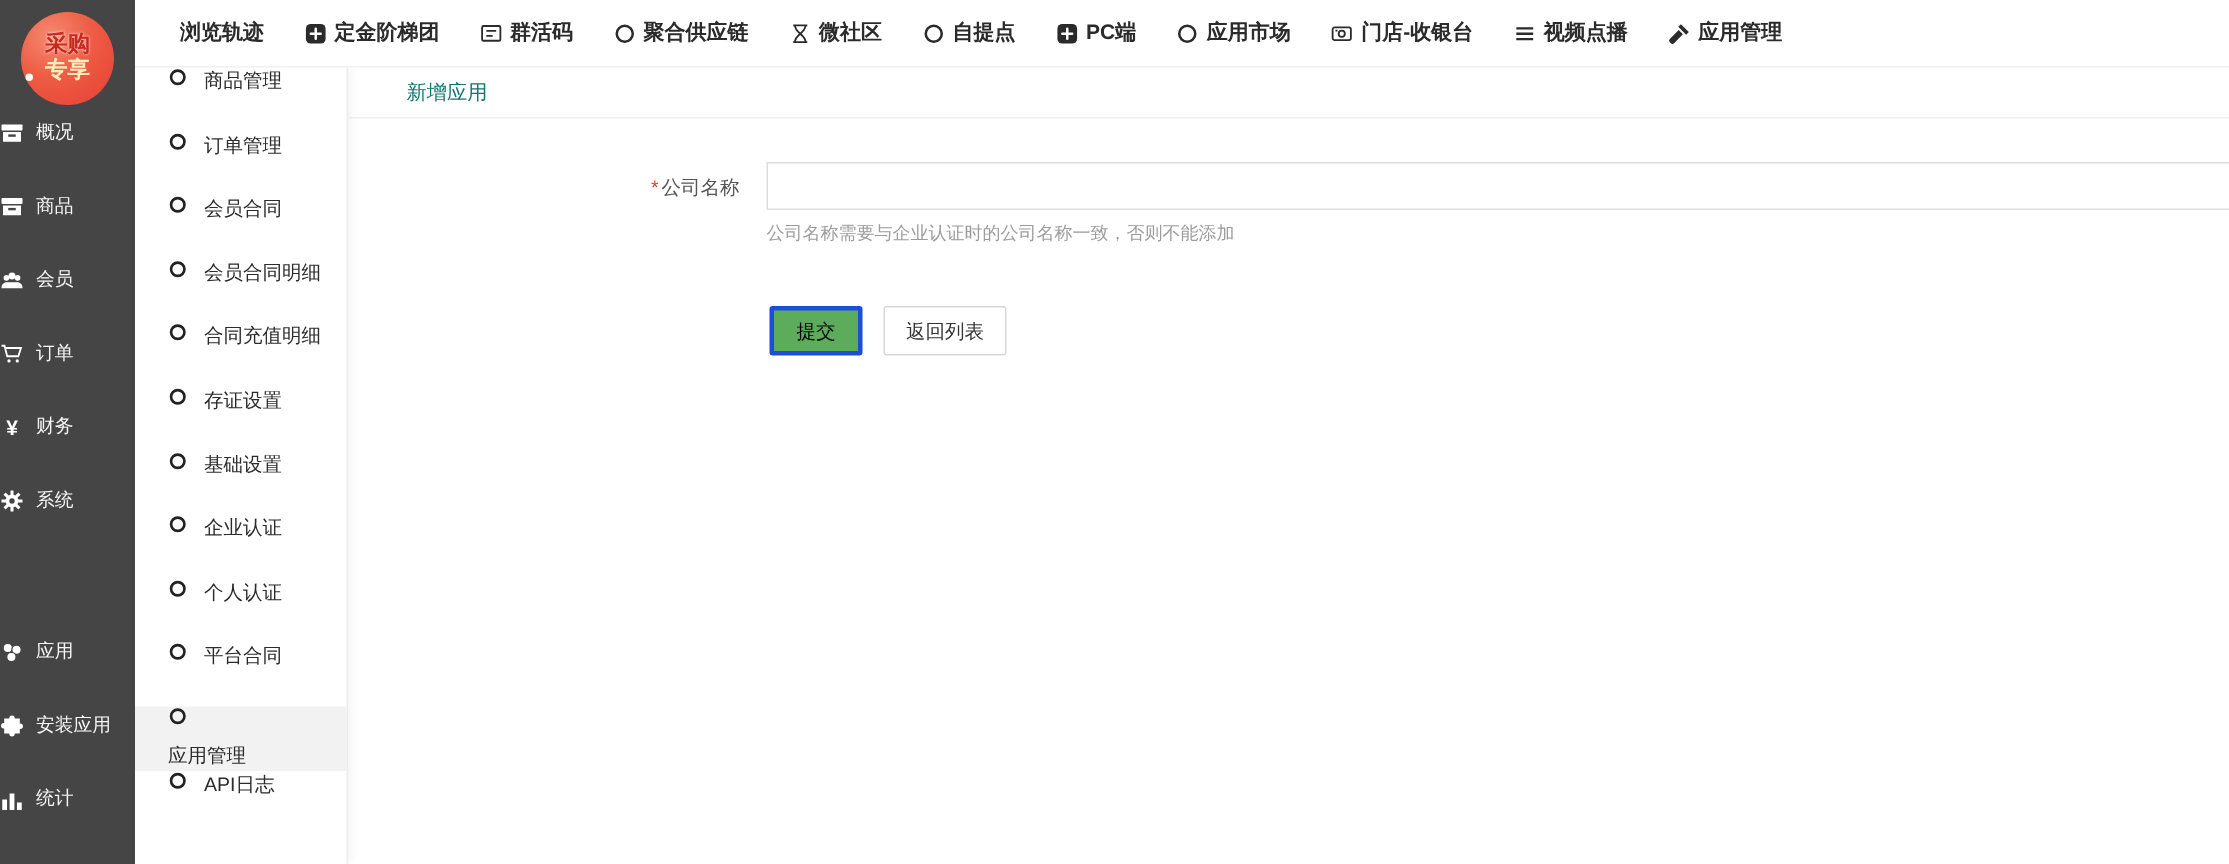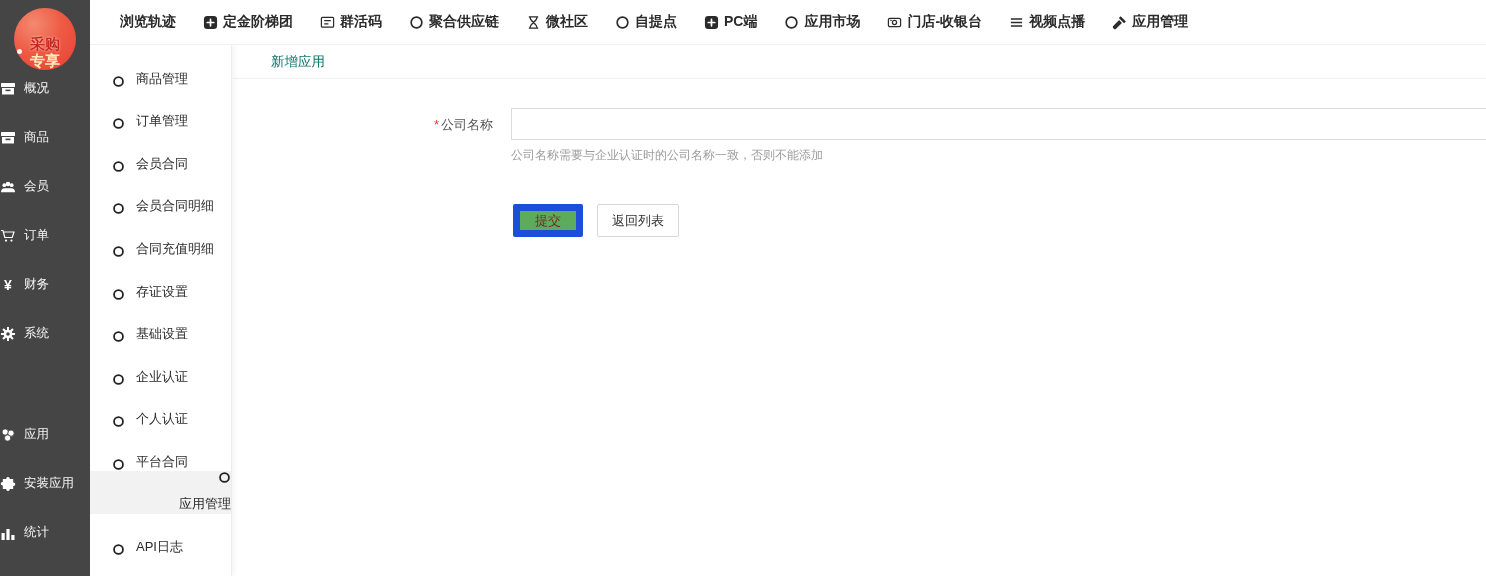--- a/index.html
+++ b/index.html
@@ -11,21 +11,21 @@
 
   
   .primary-sidebar {
     position: absolute; left: 0; top: 0; width: 90px; height: 576px;
     background: #454545; z-index: 30;
   }
   .logo {
     width: 62px; height: 62px; border-radius: 50%;
     margin: 8px auto 0;
     background: radial-gradient(circle at 32% 26%, #f48a70 0%, #ee5b44 45%, #e63f33 100%);
-    display: flex; flex-direction: column; align-items: center; justify-content: flex-end;
+    display: flex; flex-direction: column; align-items: center; justify-content: center;
     line-height: 1.12; font-weight: bold; font-size: 15px; position: relative;
     cursor: pointer;
   }
   .logo .l1 { color: #c8281e; text-shadow: 0 0 2px rgba(255,255,255,.85); }
   .logo .l2 { color: #fcecbb; }
   .logo::after {
     content: ''; position: absolute; left: 3px; bottom: 16px;
     width: 5px; height: 5px; border-radius: 50%; background: #fff; opacity: .95;
   }
   .ps-list { margin-top: -6px; }
@@ -50,21 +50,21 @@
   }
   .topnav-item .icon { width: 15px; height: 15px; display: inline-flex; color: #2b2b2b; }
 
   
   .secondary-sidebar {
     position: absolute; left: 90px; top: 45px; width: 142px; bottom: 0;
     background: #fff; border-right: 1px solid #ececec;
     box-shadow: 2px 0 6px rgba(0,0,0,.05); z-index: 10;
   }
   .ss-item {
-    height: 42.6px; display: flex; align-items: flex-end; gap: 11px;
+    height: 42.6px; display: flex; align-items: flex-start; gap: 11px;
     padding-left: 22px; font-size: 13px; color: #2b2b2b; cursor: pointer;
     white-space: nowrap;
   }
   .ss-item .icon { width: 13px; height: 13px; flex: 0 0 13px; display: inline-flex; color: #222; }
   .ss-item.active { background: #f2f2f2; font-weight: normal; flex-direction: column; }
 
   
   .content { position: absolute; left: 233px; top: 45px; right: 0; bottom: 0; background: #fff; }
   .tab-header {
     height: 34px; display: flex; align-items: center; padding-left: 38px;
@@ -78,21 +78,21 @@
   .required { color: #e33c30; margin-right: 2px; }
   .input-wrap { flex: 1 1 auto; margin-left: 18px; margin-right: -8px; }
   .text-input {
     width: 100%; height: 32px; border: 1px solid #dcdcdc; background: #fff;
     padding: 0 8px; font-size: 13px; color: #333; outline: none;
     font-family: inherit;
   }
   .helper-text { margin-left: 278px; margin-top: 7px; font-size: 12px; color: #9c9c9c; }
   .btn-row { margin-left: 280px; margin-top: 40px; display: flex; align-items: center; }
   .btn { height: 33px; font-size: 13px; border-radius: 2px; cursor: pointer; font-family: inherit; }
-  .btn-submit { background: #5cac5c; color: #7f1d1d; border: 7px solid #1d4ed8; padding: 0 15px; }
+  .btn-submit { background: #5cac5c; color: #000000; border: 3px solid #1d4ed8; padding: 0 15px; }
   .btn-back { background: #fff; color: #333; border: 1px solid #d8d8d8; padding: 0 14px; margin-left: 14px; }
 
   svg { width: 100%; height: 100%; display: block; }
 </style>
 </head>
 <body>
 
 <aside class="primary-sidebar">
   <div class="logo">
     <span class="l1">采购</span>

